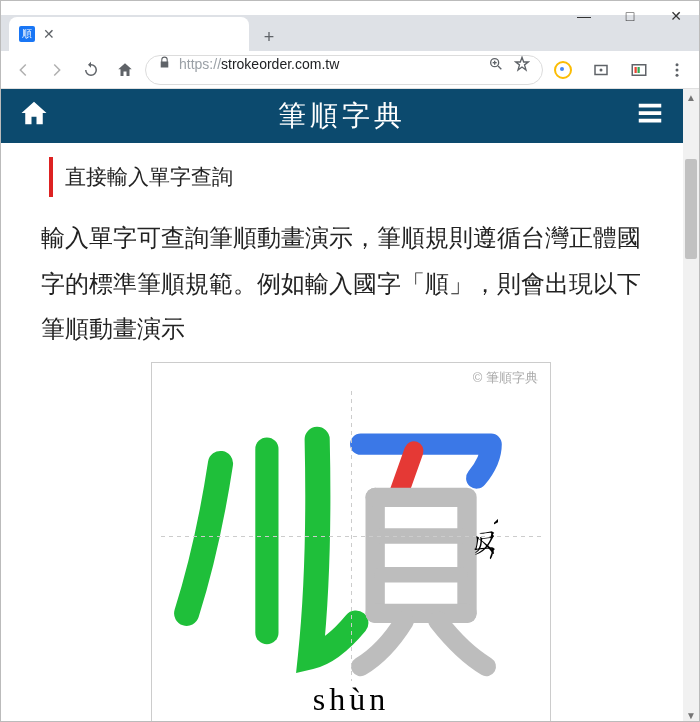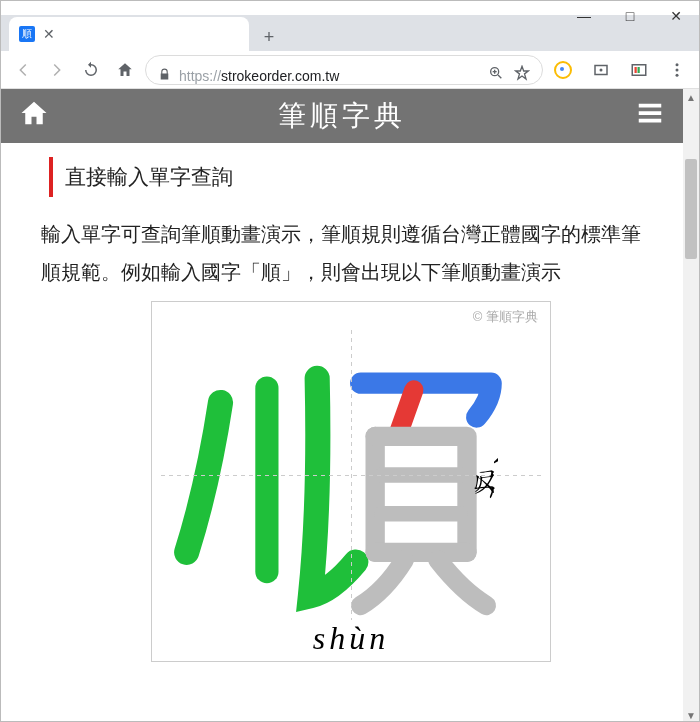--- a/index.html
+++ b/index.html
@@ -84,21 +84,21 @@
     color: #5f6368;
     border-radius: 50%;
   }
   .tb-icon.disabled { color: #b0b0b0; }
   .omnibox {
     flex: 1;
     height: 30px;
     border: 1px solid #dcdcdc;
     border-radius: 15px;
     display: flex;
-    align-items: flex-end;
+    align-items: flex-start;
     padding: 0 12px;
     gap: 8px;
     font-size: 14px;
     color: #202124;
   }
   .lock-icon { color: #5f6368; font-size: 13px; }
   .url-host { color: #202124; }
   .url-scheme { color: #9aa0a6; }
   .omni-actions { margin-left: auto; display: flex; gap: 10px; color: #5f6368; }
   .ext-icons { display: flex; gap: 10px; align-items: center; }
@@ -132,21 +132,21 @@
     position: absolute;
     left: 0; right: 0;
     height: 16px;
     display: flex; align-items: center; justify-content: center;
     font-size: 10px; color: #757575;
   }
   .scroll-arrow.up { top: 0; }
   .scroll-arrow.down { bottom: 0; }
   
   .site-header {
-    background: #737373;
+    background: #0c4a6e;
     height: 54px;
     display: flex;
     align-items: center;
     color: #fff;
     padding: 0 18px;
   }
   .home-icon { font-size: 26px; }
   .site-title {
     flex: 1;
     text-align: center;
@@ -158,21 +158,21 @@
   
   .content { padding: 14px 30px 0 48px; border-radius: 18px; }
   .section-heading {
     border-left: 4px solid #d22;
     padding: 6px 0 6px 12px;
     font-size: 21px;
     color: #222;
     margin-bottom: 18px;
   }
   .section-desc {
-    font-size: 20px;
+    font-size: 24px;
     line-height: 1.9;
     color: #222;
     margin-bottom: 10px;
     margin-left: -8px;
   }
   
   .card {
     width: 400px;
     margin: 0 auto;
     border: 1px solid #ccc;
@@ -210,21 +210,20 @@
     writing-mode: vertical-rl;
     letter-spacing: 2px;
   }
   .pinyin {
     text-align: center;
     font-size: 32px;
     font-family: "Times New Roman", serif;
     color: #000;
     padding: 0 0 4px;
     letter-spacing: 4px;
-    font-style: italic;
   }
 </style>
 </head>
 <body>
 
 <div class="titlebar"></div>
 
 <div class="tabstrip">
   <div class="win-ctrl-overlay">
     <div class="win-btn">—</div>

